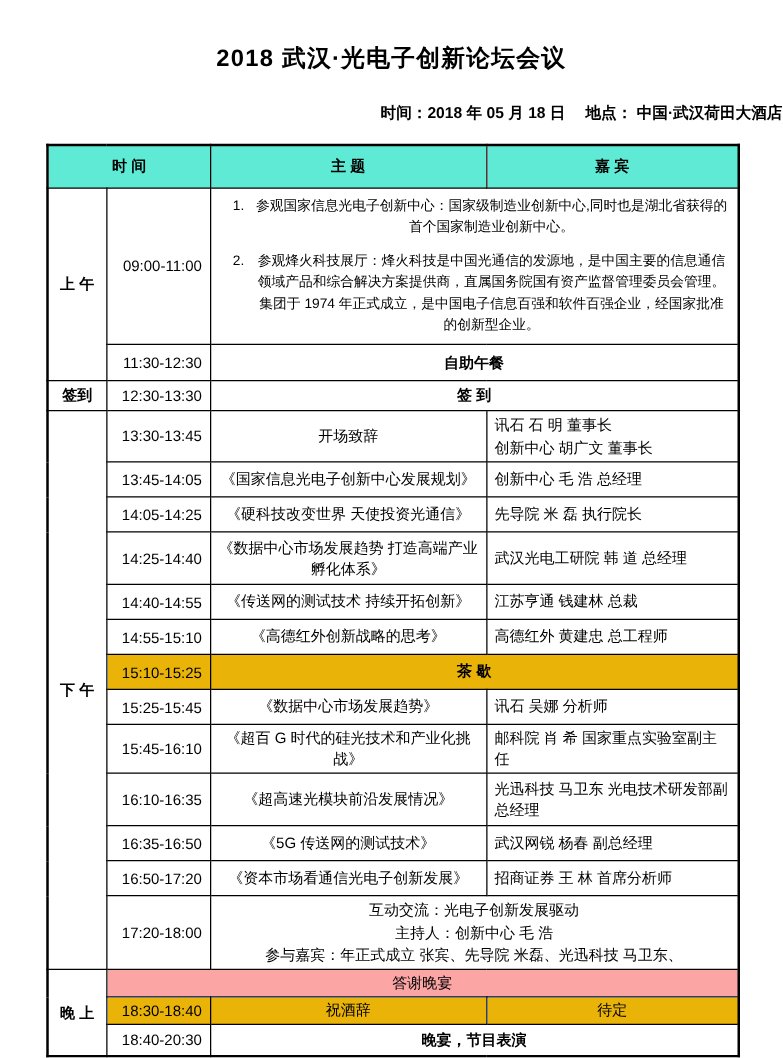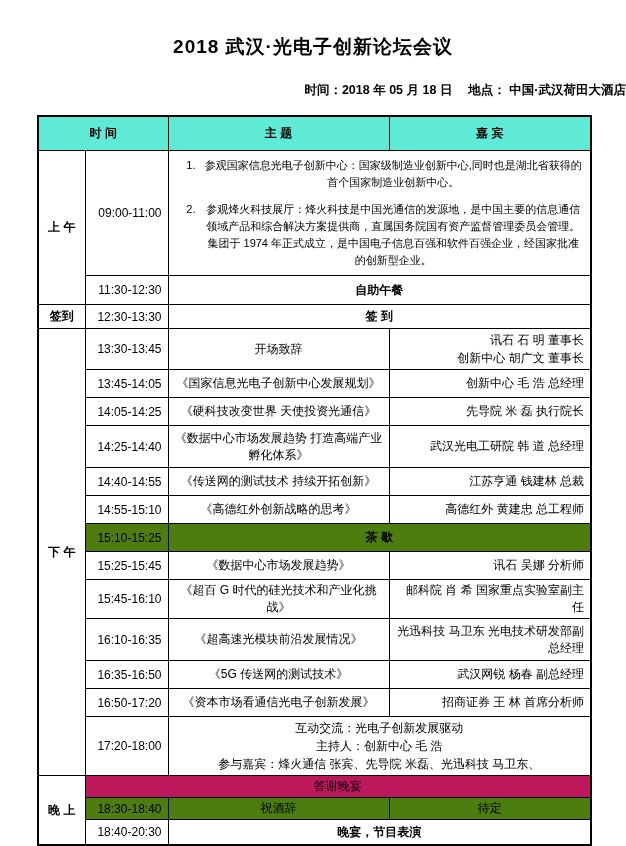--- a/index.html
+++ b/index.html
@@ -48,27 +48,27 @@
     text-align:center;
     font-size:12.5px;
     padding:2px 2px;
   }
   .time{
     text-align:right;
     white-space:nowrap;
     font-size:12px;
   }
   .topic{ text-align:center; }
-  .guest{ text-align:right; font-size:11.5px;margin-top:40px; }
+  .guest{ text-align:left; font-size:11.5px;margin-top:40px; }
   .banner{
     text-align:center;
   }
   .bold{ font-weight:bold; }
-  .gray-dark{ background:#4d7c0f; }
-  .gray-light{ background:#be185d; }
+  .gray-dark{ background:#eab308; }
+  .gray-light{ background:#fca5a5; }
   ol.visit-list{
     margin:4px 0 4px 0;
     padding-left:24px;
     font-size:11px;
     line-height:1.55;
   }
   ol.visit-list li{ margin-bottom:10px; padding-left:4px; }
   ol.visit-list li:last-child{ margin-bottom:0; }
   .multi-line div{ line-height:1.5; }
   .r-tall{ height:114px; }
@@ -198,21 +198,21 @@
     <td class="time">16:50-17:20</td>
     <td class="topic">《资本市场看通信光电子创新发展》</td>
     <td class="guest">招商证券 王 林 首席分析师</td>
   </tr>
 
   <tr class="r-discuss">
     <td class="time">17:20-18:00</td>
     <td class="topic multi-line" colspan="2">
       <div>互动交流：光电子创新发展驱动</div>
       <div>主持人：创新中心 毛 浩</div>
-      <div>参与嘉宾：烽火通信 张宾、先导院 米磊、光迅科技 马卫东、</div>
+      <div>参与嘉宾：年正式成立 张宾、先导院 米磊、光迅科技 马卫东、</div>
     </td>
   </tr>
 
   <tr class="r-banquet">
     <td class="period" rowspan="3">晚 上</td>
     <td class="banner gray-light" colspan="3">答谢晚宴</td>
   </tr>
 
   <tr class="r-toast">
     <td class="time gray-dark">18:30-18:40</td>

